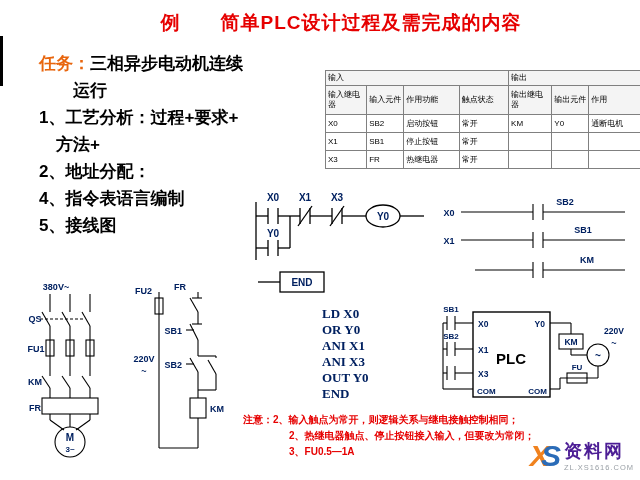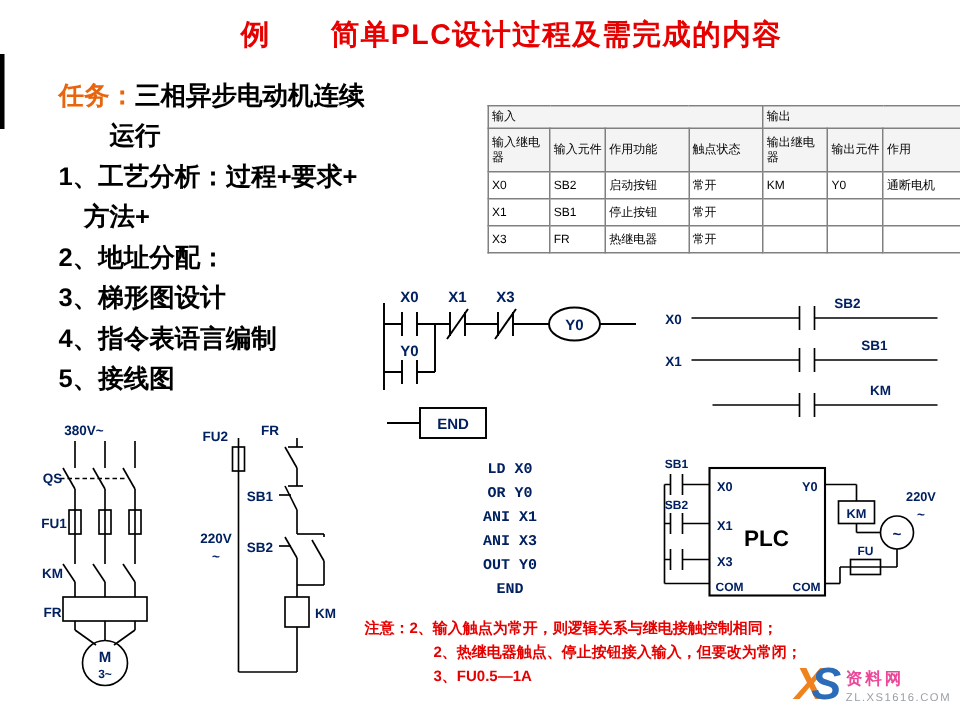--- a/index.html
+++ b/index.html
@@ -15,49 +15,48 @@
   .left-text .indent1{padding-left:17px;}
   .task-label{color:#e8650d;}
   .io-table{position:absolute;left:308px;top:70px;border-collapse:collapse;
             table-layout:fixed;width:322px;font-size:8px;background:#fff;margin-left:17px;}
   .io-table td{border:1px solid #808080;padding:1px 2px;line-height:1.2;
                vertical-align:middle;overflow:hidden;}
   .io-table .group-row td{height:12px;background:#f4f4f4;}
   .io-table .head-row td{height:26px;background:#f4f4f4;}
   .io-table .data-row td{height:15px;}
   svg text{font-family:"Liberation Sans",sans-serif;}
-  .asm{position:absolute;left:322px;top:306px;font-size:10px;font-weight:bold;
-       color:#002060;line-height:16px;font-family:Liberation Mono, monospace;text-align:center;}
+  .asm{position:absolute;left:322px;top:306px;font-size:13px;font-weight:bold;
+       color:#002060;line-height:16px;font-family:Liberation Serif, serif;}
   .notes{position:absolute;left:243px;top:412px;width:335px;color:#e60000;
          font-size:10px;font-weight:bold;line-height:16px;}
   .notes .ind{padding-left:46px;}
   .watermark{position:absolute;right:6px;bottom:8px;display:flex;align-items:center;}
   .wm-x{color:#f0821e;font-size:30px;font-weight:bold;font-style:italic;line-height:1;}
   .wm-s{color:#2b6cb8;font-size:30px;font-weight:bold;font-style:italic;line-height:1;
         margin-left:-9px;}
   .wm-texts{display:flex;flex-direction:column;margin-left:3px;}
-  .wm-name{color:#ec4899;font-size:11px;font-weight:bold;letter-spacing:2px;}
+  .wm-name{color:#4c1d95;font-size:18px;font-weight:bold;letter-spacing:2px;}
   .wm-url{color:#9aa0a6;font-size:7.5px;letter-spacing:1px;}
 </style>
 </head>
 <body>
 
 <div class="slide">
 
   <div class="left-bar"></div>
 
   <div class="title">例　　简单PLC设计过程及需完成的内容</div>
 
   <div class="left-text">
     <div><span class="task-label">任务：</span><span>三相异步电动机连续</span></div>
     <div class="indent2">运行</div>
     <div>1、工艺分析：过程+要求+</div>
     <div class="indent1">方法+</div>
     <div>2、地址分配：</div>
-    <div>3、梯形图设计</div>
     <div>4、指令表语言编制</div>
     <div>5、接线图</div>
   </div>
 
   <table class="io-table">
     <colgroup>
       <col style="width:40px">
         <col style="width:36px">
         <col style="width:54px">
         <col style="width:48px">

